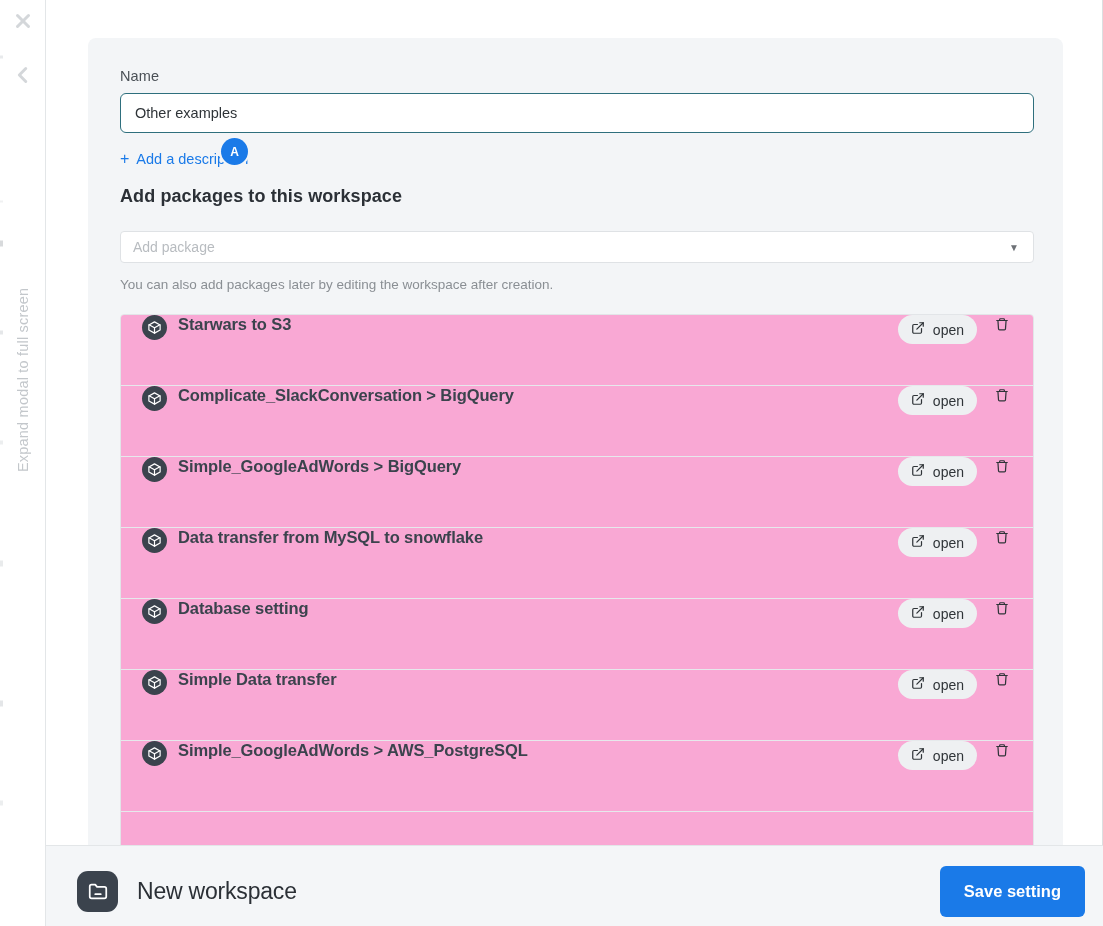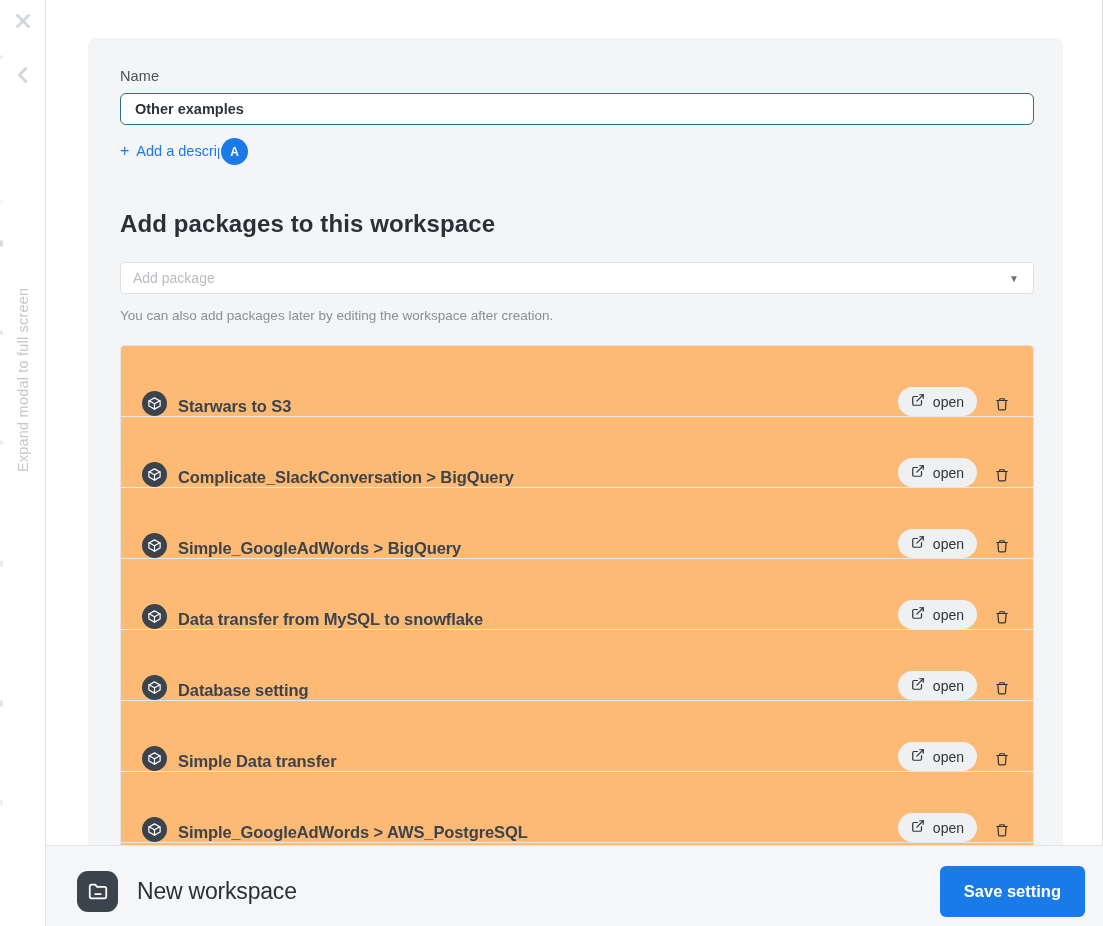--- a/index.html
+++ b/index.html
@@ -99,30 +99,29 @@
     font-size: 14.5px;
     color: #4a5056;
     margin-bottom: 9px;
     letter-spacing: 0.1px;
   }
 
   .name-wrap { position: relative; }
   .name-input {
     display: block;
     width: 914px;
-    height: 32px;
+    height: 40px;
     background: #ffffff;
     border: 1px solid #2e6f7d;
     border-radius: 6px;
     padding: 0 14px;
     font-size: 14.5px;
     font-family: "Liberation Sans", sans-serif;
     color: #2f3438;
     outline: none;
-    font-weight: bold;
   }
   .badge-a {
     position: absolute;
     left: 101px; top: 45px;
     width: 27px; height: 27px;
     border-radius: 50%;
     background: #1a7ae8;
     color: #ffffff;
     font-size: 12px;
     font-weight: bold;
@@ -138,22 +137,22 @@
     gap: 7px;
     margin-top: 18px;
     color: #1a7ae8;
     font-size: 14.5px;
     cursor: pointer;
     user-select: none;
   }
   .add-desc .plus { font-size: 16px; line-height: 1; font-weight: 400; }
 
   .section-title {
-    margin-top: 50px;
-    font-size: 24px;
+    margin-top: 18px;
+    font-size: 18px;
     font-weight: bold;
     color: #2b3036;
     letter-spacing: 0.1px;
   }
 
   .select-wrap { position: relative; margin-top: 24px; }
   .pkg-select {
     width: 914px;
     height: 32px;
     background: #ffffff;
@@ -185,24 +184,24 @@
     margin-top: 22px;
     width: 914px;
     background: #ffffff;
     border: 1px solid #e2e5e8;
     border-radius: 4px;
     overflow: hidden;
   }
   .pkg-row {
     height: 71px;
     display: flex;
-    align-items: flex-end;
+    align-items: flex-start;
     padding: 0 20px 0 21px;
     border-bottom: 1px solid #e6e9ec;
-    background: #fdba74;
+    background: #f9a8d4;
   }
   .pkg-row:last-child { border-bottom: none; }
 
   .pkg-icon {
     flex: 0 0 25px;
     width: 25px; height: 25px;
     border-radius: 50%;
     background: #3b434d;
     display: flex; align-items: center; justify-content: center;
     margin-right: 11px;

